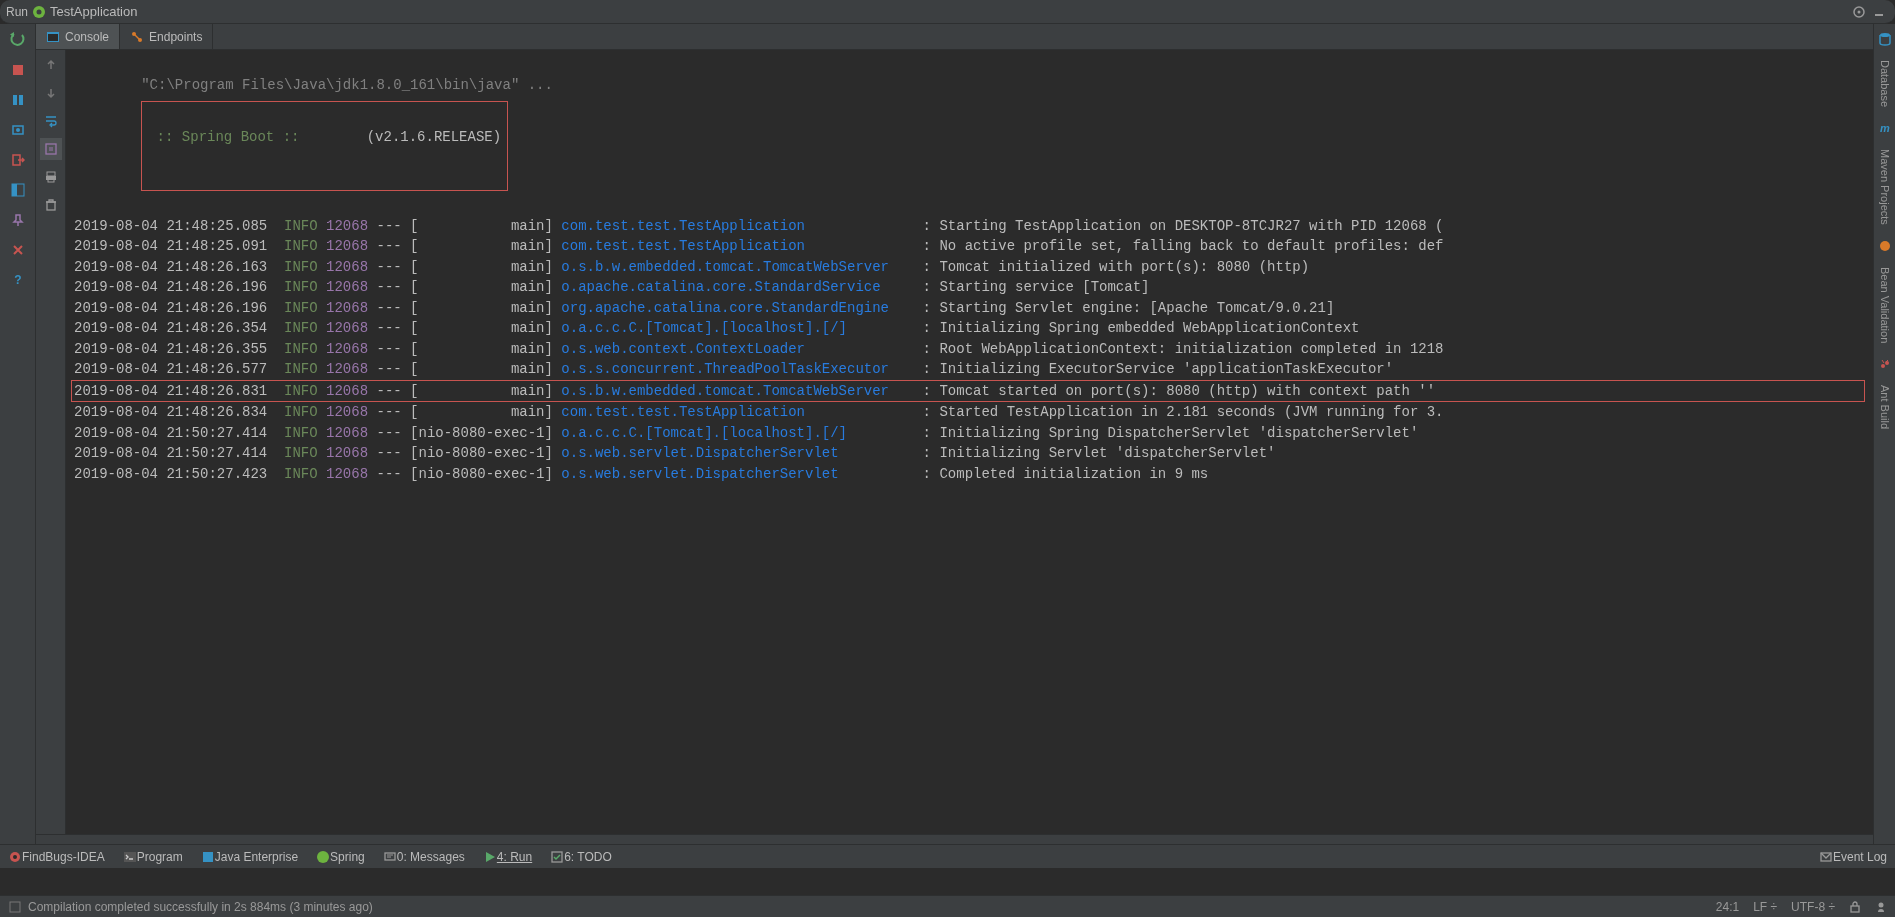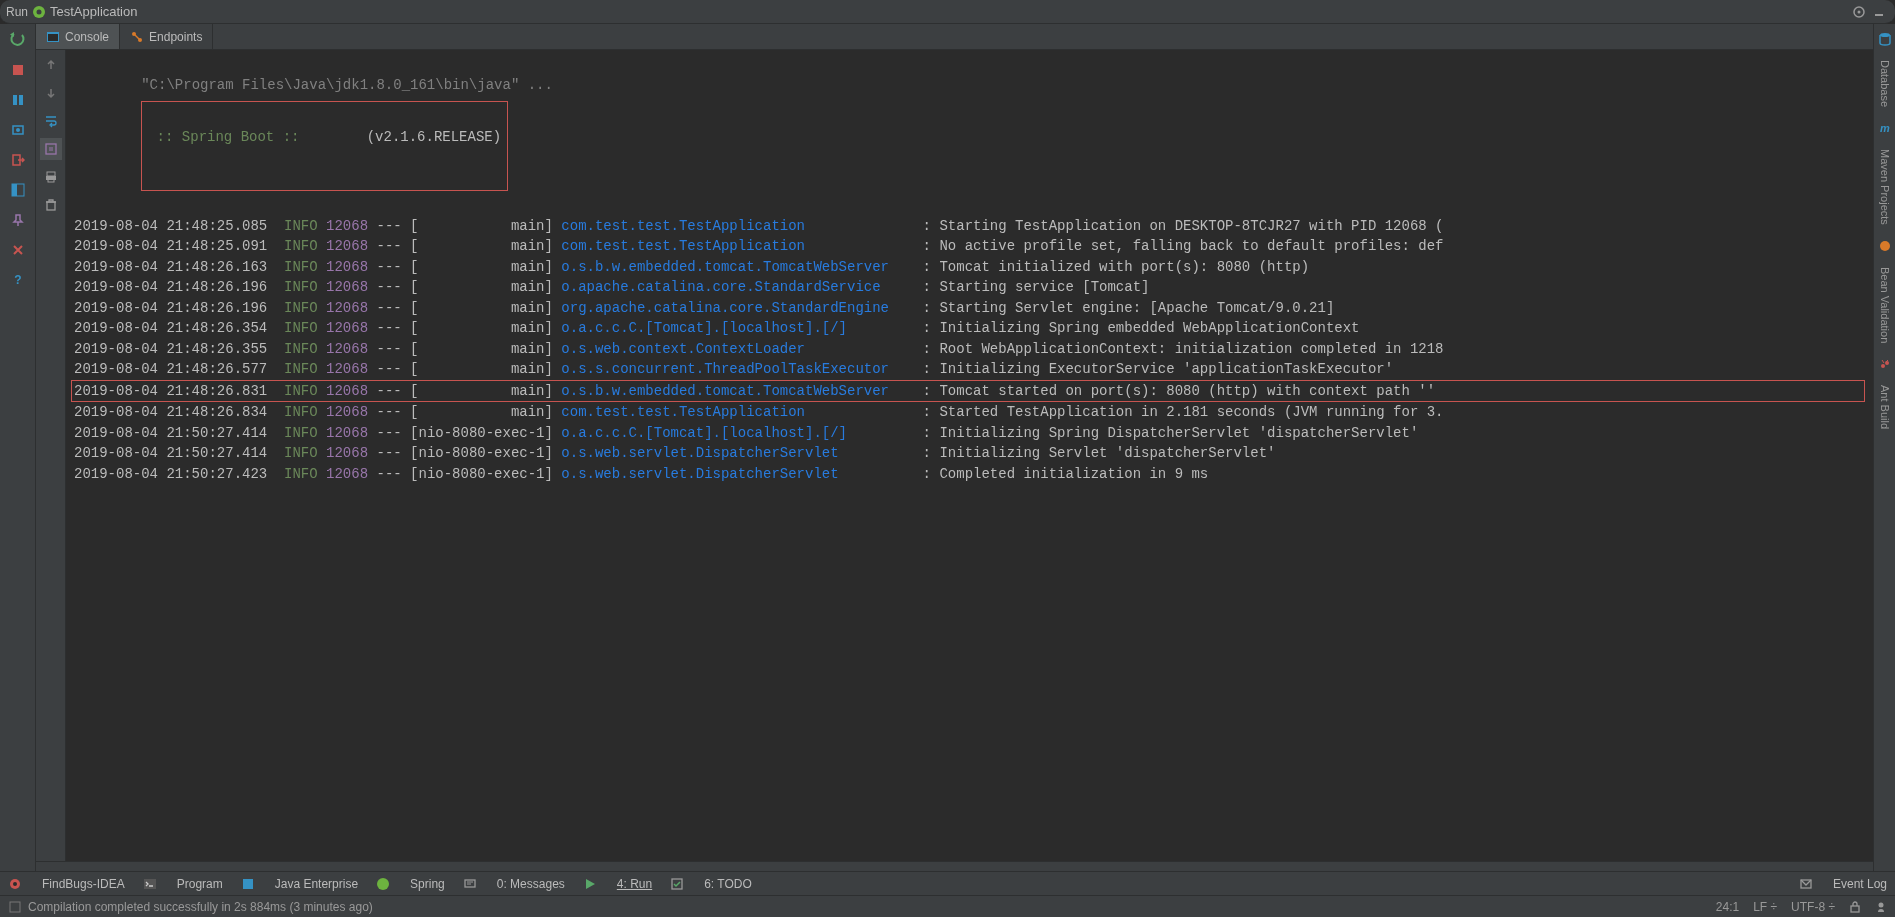--- a/index.html
+++ b/index.html
@@ -136,32 +136,33 @@
 .bottom-toolbar {
   height: 24px;
   background: #3c3f41;
   border-top: 1px solid #2d2f30;
   display: flex;
   align-items: center;
   padding: 0 8px;
   font-size: 12px;
   gap: 18px;
 }
-.bottom-toolbar .item { display: flex; align-items: center; gap: 20px; cursor: pointer; }
+.bottom-toolbar .item { display: flex; align-items: center; gap: 0; cursor: pointer; }
 .bottom-toolbar .item.active { text-decoration: underline; }
 .bottom-toolbar .spacer { flex: 1; }
 .status-bar {
   height: 22px;
   background: #3c3f41;
   border-top: 1px solid #2d2f30;
   display: flex;
   align-items: center;
   padding: 0 8px;
   font-size: 12px;
   color: #999;
+  margin-top: 27px;
 }
 .status-bar .spacer { flex: 1; }
 .status-bar .cell { margin-left: 14px; }
 svg { display: block; }
 </style>
 </head>
 <body>
 
 <div class="top-bar">
   <span class="run-label">Run</span>

